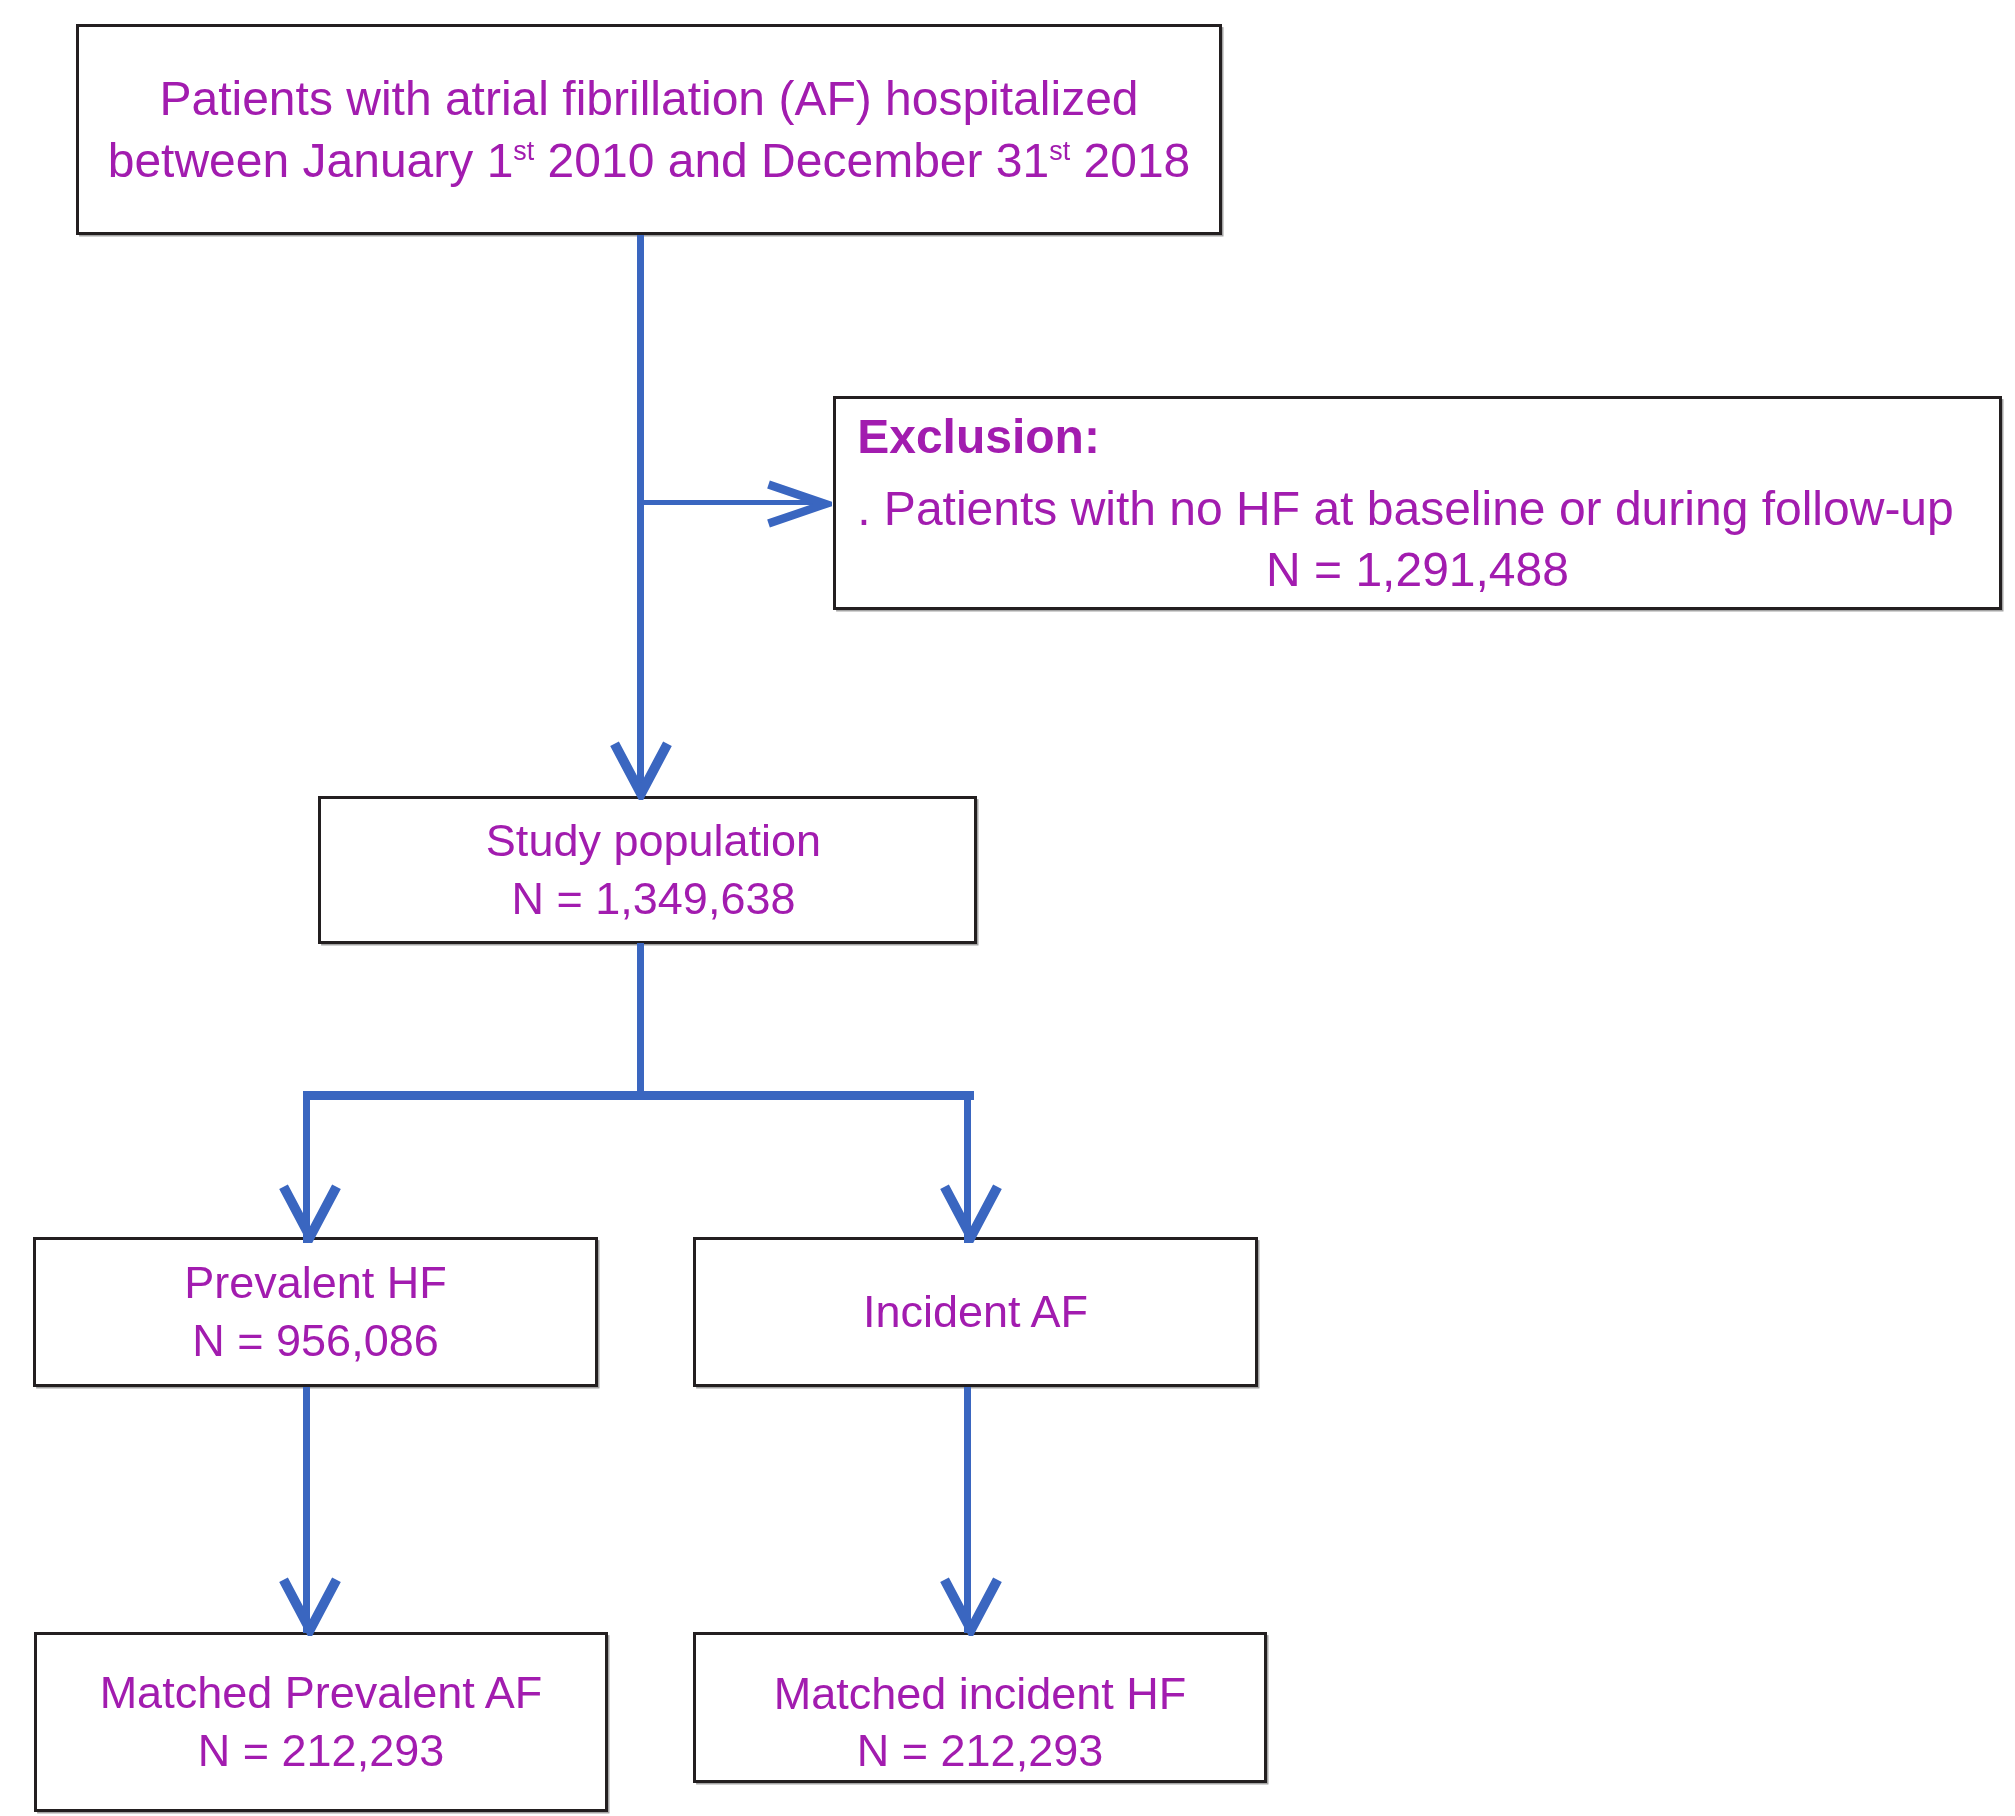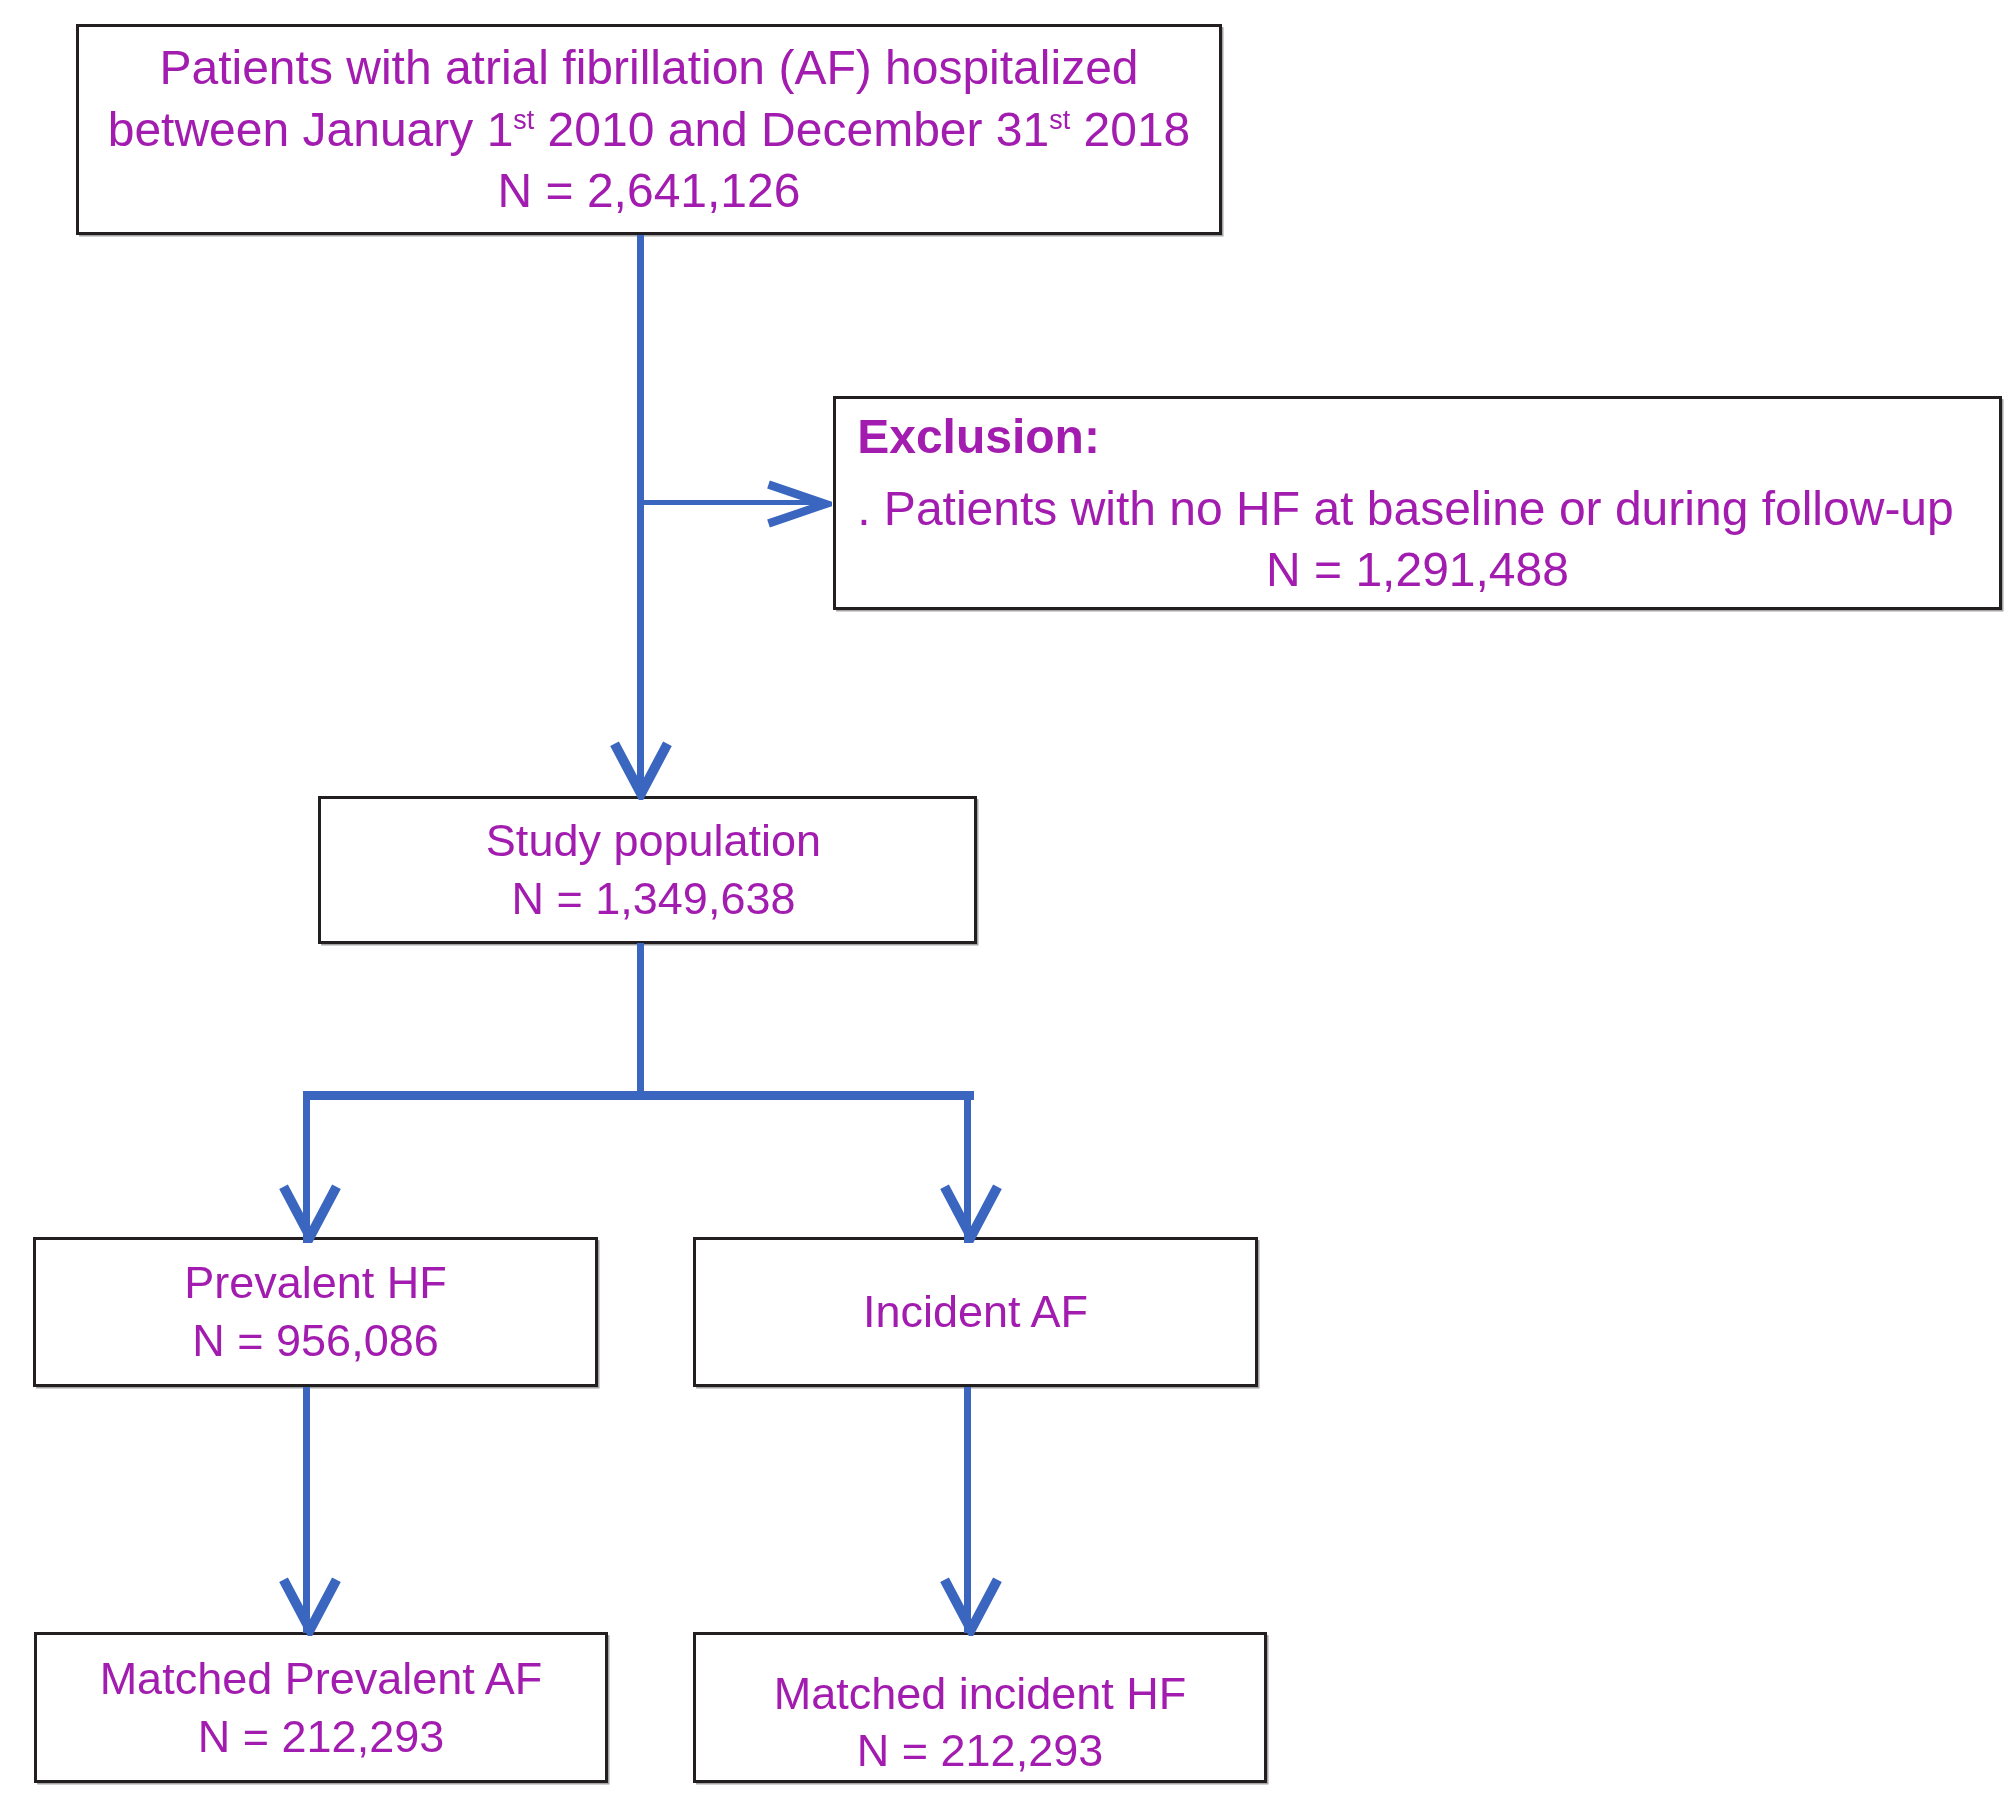--- a/index.html
+++ b/index.html
@@ -39,21 +39,21 @@
     white-space: nowrap;
   }
 
   
   #box-source    { left: 67px;   top: 24px;   width: 1146px; height: 211px; font-size: 48px; }
   #box-exclusion { left: 824px; top: 396px;  width: 1169px; height: 214px; font-size: 48px;
                    align-items: stretch; justify-content: center; padding: 0 16.7px; }
   #box-study     { left: 309px;  top: 796px; width: 659px;  height: 148px; font-size: 45px; padding-left: 12px; }
   #box-prevalent { left: 24px;   top: 1237px; width: 565px;  height: 150px; font-size: 45px; align-items: center; }
   #box-incident  { left: 684px;  top: 1237px; width: 565px;  height: 150px; font-size: 45px; }
-  #box-matched-prevalent { left: 25px;  top: 1632px; width: 574px; height: 151px; font-size: 45px; }
+  #box-matched-prevalent { left: 25px;  top: 1632px; width: 574px; height: 180px; font-size: 45px; }
   #box-matched-incident  { left: 684px; top: 1632px; width: 574px; height: 151px; font-size: 45px; justify-content: flex-end; }
 
   
   #box-exclusion .excl-title {
     display: block;
     text-align: left;
     font-weight: bold;
     padding-left: 4.5px;
     margin-bottom: 10.6px;
   }
@@ -107,21 +107,20 @@
   #arrow-matched-incident  { left: 940px; top: 1575px; }
 </style>
 </head>
 <body>
 
 <div id="canvas">
 
   <div class="fbox" id="box-source">
     <span class="line">Patients with atrial fibrillation (AF) hospitalized</span>
     <span class="line"><span>between January 1</span><sup class="ord">st</sup><span> 2010 and December 31</span><sup class="ord">st</sup><span> 2018</span></span>
-    <span class="line">N = 2,641,126</span>
   </div>
 
   <div class="fbox" id="box-exclusion">
     <span class="excl-title">Exclusion:</span>
     <span class="excl-item">. Patients  with no HF at baseline or during follow-up</span>
     <span class="excl-n">N = 1,291,488</span>
   </div>
 
   <div class="fbox" id="box-study">
     <span class="line">Study population</span>

